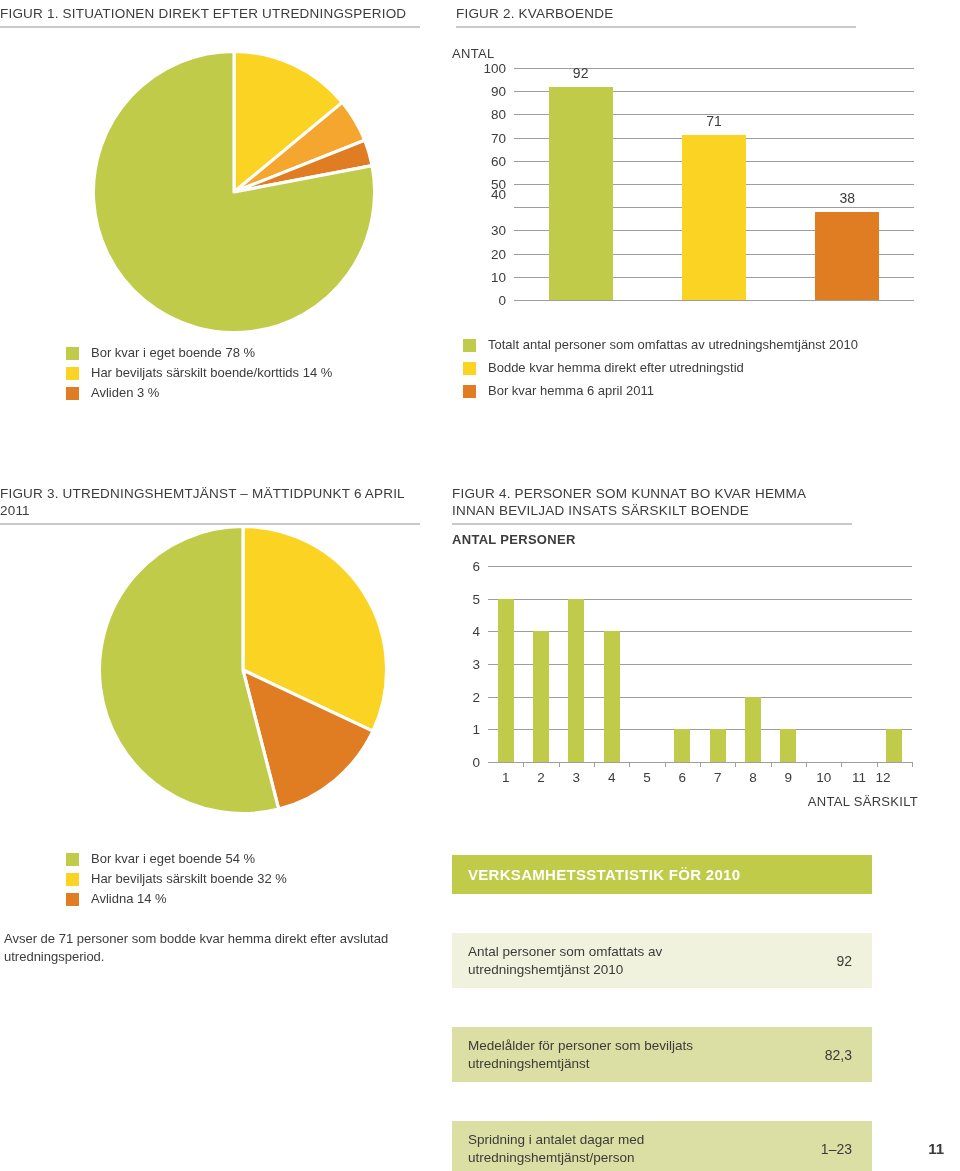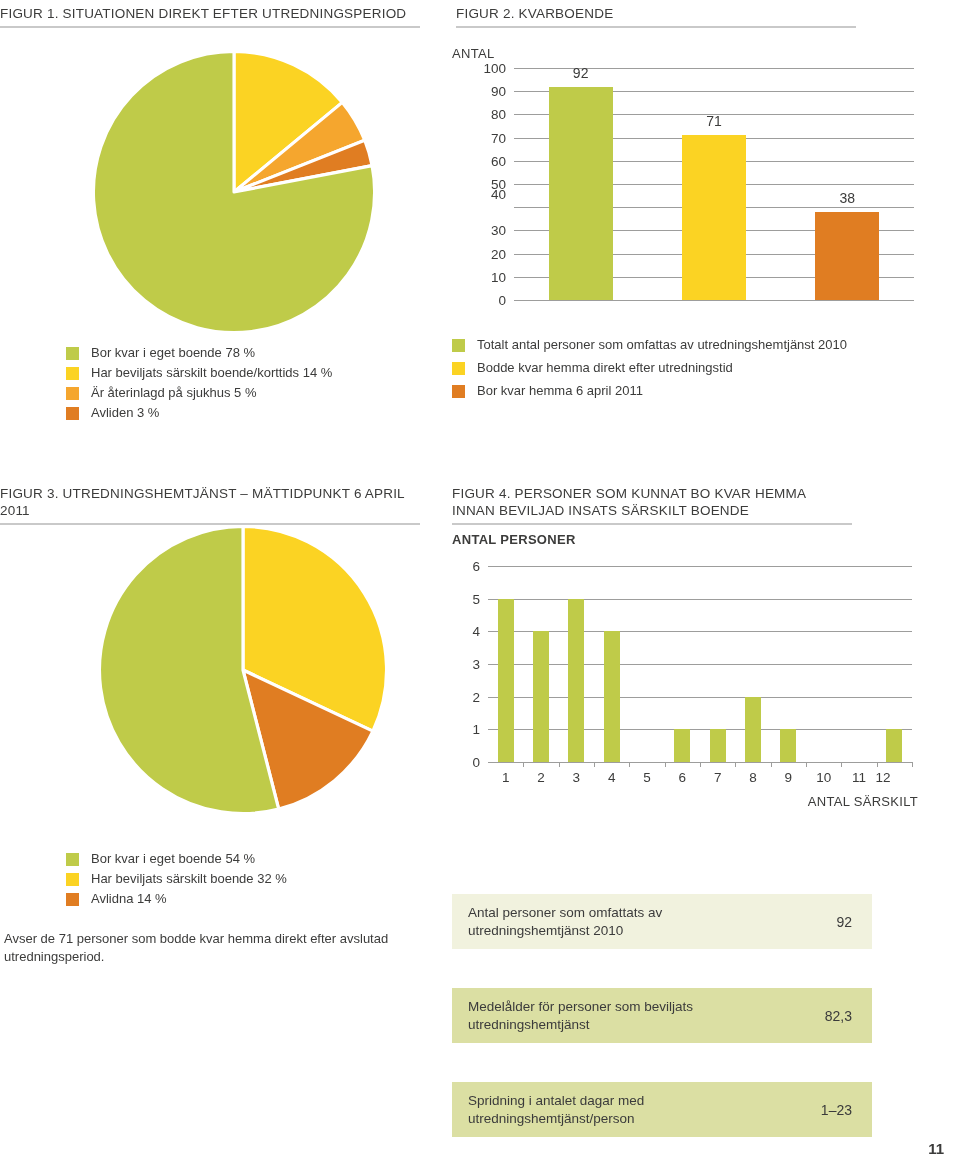--- a/index.html
+++ b/index.html
@@ -29,21 +29,21 @@
   }
 
   
   .legend { position:absolute; }
   .legend-row { display:flex; align-items:flex-start; margin-bottom:3px; }
   .swatch {
     width: 13px; height: 13px; flex: 0 0 13px;
     margin-right: 12px; margin-top: 3px;
   }
   .legend-label { font-size: 13px; line-height: 17px; color:#3c3c3b; }
-  .legend-wide .legend-row { margin-bottom: 6px; }
+  .legend-wide .legend-row { margin-bottom: 6px; margin-left: 11px; }
 
   
   .pie { position:absolute; border-radius:50%; }
 
   
   .chart { position:absolute; }
   .axis-title { font-size:13px; color:#3c3c3b; letter-spacing:.3px; }
   .plot { position:relative; }
   .gridline { position:absolute; left:0; height:1px; background:#9d9d9c; }
   .ytick {
@@ -110,24 +110,20 @@
   </div>
 
   <div class="legend" id="fig1-legend" style="left:66px; top:344px; width:370px;">
       <div class="legend-row">
         <span class="swatch" style="background: rgb(191, 203, 73);"></span>
         <span class="legend-label">Bor kvar i eget boende 78 %</span>
       </div>
       <div class="legend-row">
         <span class="swatch" style="background: rgb(251, 211, 35);"></span>
         <span class="legend-label">Har beviljats särskilt boende/korttids 14 %</span>
-      </div>
-      <div class="legend-row">
-        <span class="swatch" style="background: rgb(245, 166, 46);"></span>
-        <span class="legend-label">Är återinlagd på sjukhus 5 %</span>
       </div>
       <div class="legend-row">
         <span class="swatch" style="background: rgb(224, 125, 34);"></span>
         <span class="legend-label">Avliden 3 %</span>
       </div>
     </div>
 
   <div class="chart" style="left:452px; top:46px; width:470px; height:270px;">
     <div class="axis-title" style="position:absolute; left:0px; top:0px;">ANTAL</div>
     <div class="plot" id="fig2-plot" style="position:absolute; left:62px; top:22px; width:400px; height:232px;">
@@ -264,20 +260,21 @@
       </div>
       <div class="legend-row">
         <span class="swatch" style="background: rgb(224, 125, 34);"></span>
         <span class="legend-label">Avlidna 14 %</span>
       </div>
     </div>
 
   <div class="note" style="left:4px; top:930px; width:420px;">Avser de 71 personer som bodde kvar hemma direkt efter avslutad utredningsperiod.</div>
 
   <div class="stats" style="left:452px; top:855px;">
+    <div class="stats-head">VERKSAMHETSSTATISTIK FÖR 2010</div>
     <div id="stats-rows">
         <div class="stats-row row-light">
           <div class="k">Antal personer som omfattats av utredningshemtjänst 2010</div>
           <div class="v">92</div>
         </div>
         <div class="stats-row row-dark">
           <div class="k">Medelålder för personer som beviljats utredningshemtjänst</div>
           <div class="v">82,3</div>
         </div>
         <div class="stats-row row-dark">

